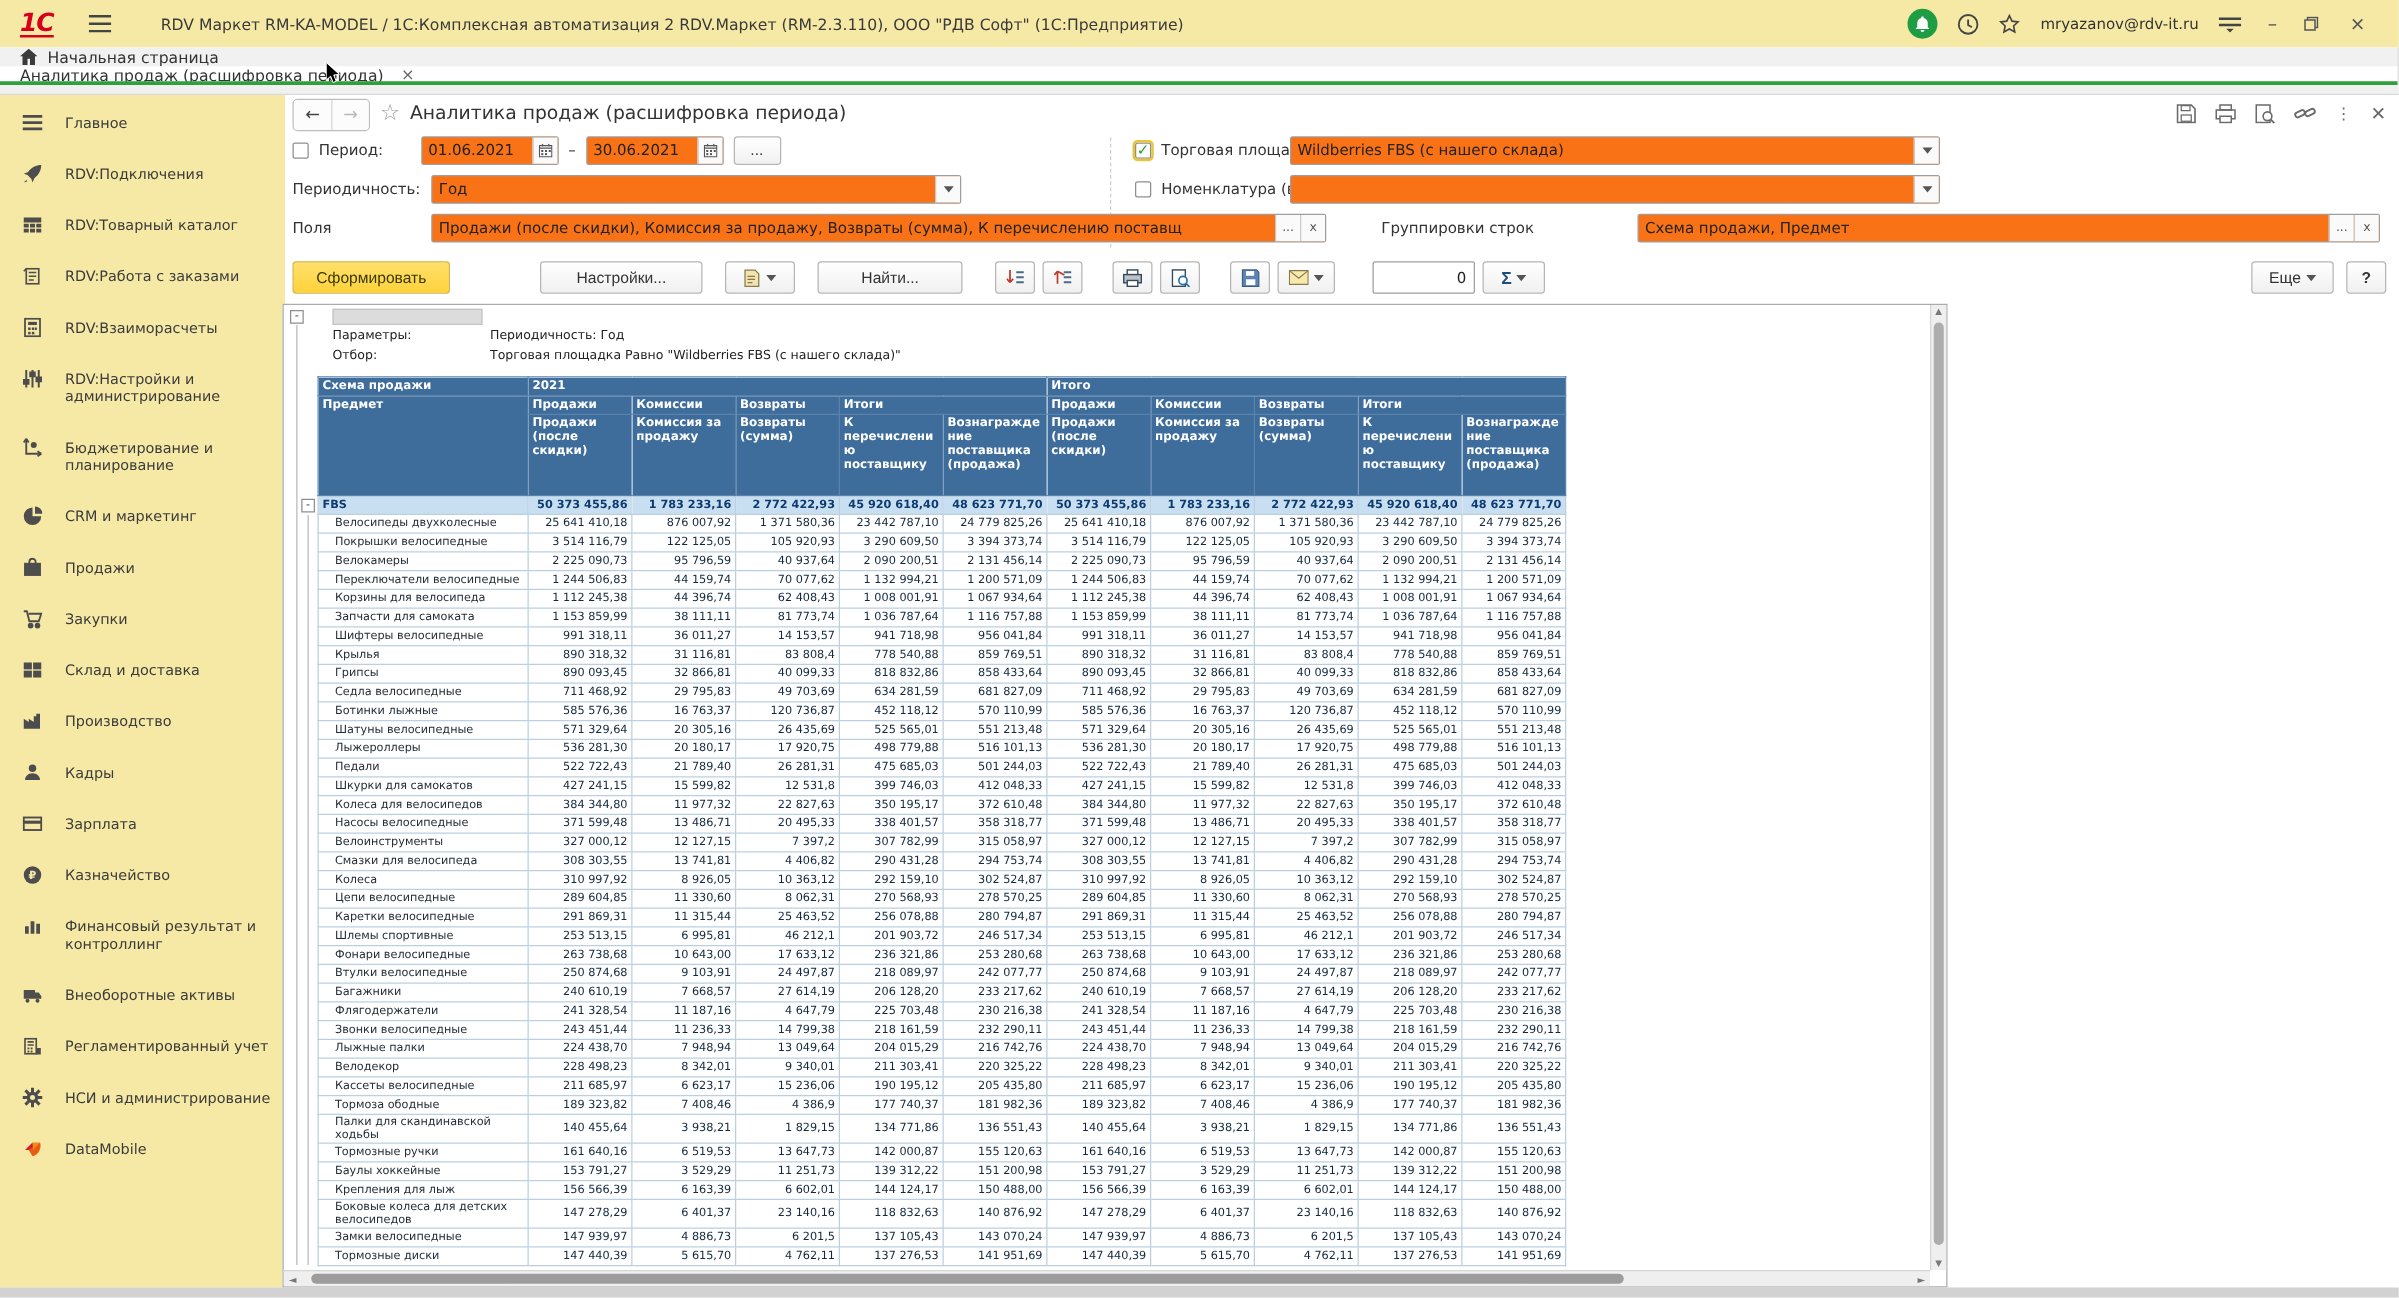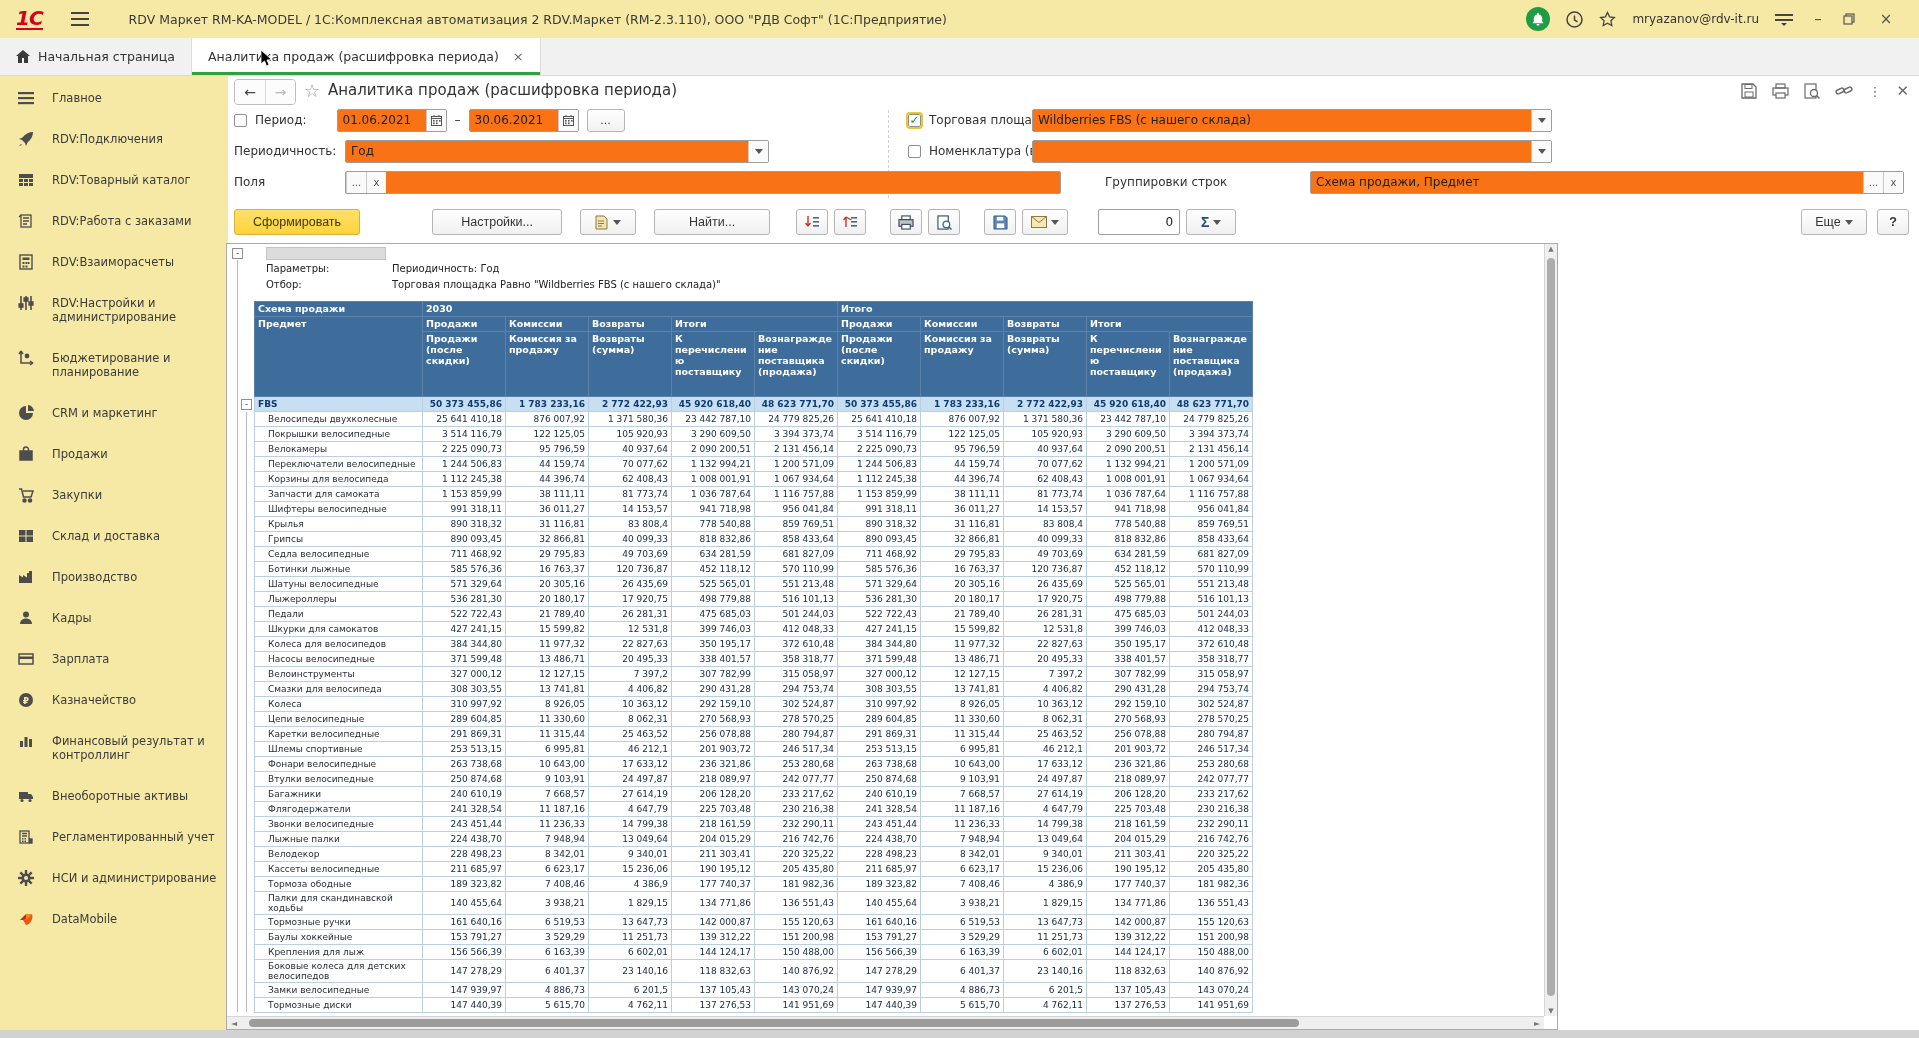--- a/index.html
+++ b/index.html
@@ -9,21 +9,21 @@
   .titlebar { position:absolute; left:0; top:0; width:1919px; height:38px; background:#F6E9A6; display:flex; align-items:center; }
   .logo1c { font-weight:bold; font-style:italic; font-size:20px; color:#D6001C; margin-left:16px; letter-spacing:-1px; border-bottom:2px solid #D6001C; line-height:20px; }
   .tb-menu { margin-left:28px; }
   .tb-title { margin-left:40px; font-size:12.5px; color:#3a3a3a; }
   .tb-right { position:absolute; right:24px; top:0; height:38px; display:flex; align-items:center; gap:16px; }
   .tb-user { font-size:12px; color:#333; }
   .winbtn { font-size:15px; color:#555; width:18px; text-align:center; }
   .bellwrap { width:24px; height:24px; border-radius:50%; background:#1F9D44; display:flex; align-items:center; justify-content:center; }
 
   
-  .tabbar { position:absolute; left:0; top:38px; width:1919px; height:38px; background:#F1F1F1; border-bottom:1px solid #D9D9D9; display:flex; }
+  .tabbar { position:absolute; left:0; top:38px; width:1919px; height:38px; background:#F1F1F1; border-bottom:1px solid #D9D9D9; display:flex;flex-direction:column; }
   .tab { display:flex; align-items:center; gap:8px; padding:0 16px; font-size:12.5px; color:#333; border-right:1px solid #DDD; position:relative; }
   .tab.active { background:#FFF; }
   .tab.active::after { content:""; position:absolute; left:0; right:0; bottom:0; height:3px; background:#2FA03C; }
   .tab .x { color:#666; font-size:13px; margin-left:6px; }
 
   
   .app { position:absolute; left:0; top:76px; width:1919px; height:954px; display:flex; }
   .sidebar { width:228px; height:954px; background:#F6E9A6; overflow:hidden; padding-top:4px; flex:none; }
   .sb-item { position:relative; padding:11px 0 11px 52px; margin-bottom:5px; font-size:11.5px; line-height:14px; color:#3b3b3b; cursor:default; }
   .sb-item svg { position:absolute; left:18px; top:10px; }
@@ -427,20 +427,21 @@
           <input value="" style="">
           <span class="ibtn">
               <span class="caret"></span>
             </span>
         </span>
       </div>
 
       <div class="frow" style="left:6px; top:64px; gap:8px;">
         <span>Поля</span>
         <span class="ibox" style="width:716px; position:absolute; left:111px;">
+          <input value="Продажи (после скидки), Комиссия за продажу, Возвраты (сумма), К перечислению поставщ" style="">
           <span class="ibtn" style="font-size:10px;">...</span>
           <span class="ibtn" style="font-size:10px;">x</span>
         </span>
       </div>
 
       <div class="frow" style="left:877px; top:64px; gap:8px;">
         <span>Группировки строк</span>
         <span class="ibox" style="width:594px; position:absolute; left:205px;">
           <input value="Схема продажи, Предмет" style="">
           <span class="ibtn" style="font-size:10px;">...</span>
@@ -554,21 +555,21 @@
             <col style="width:83px">
             <col style="width:83px">
             <col style="width:83px">
             <col style="width:83px">
             <col style="width:83px">
             <col style="width:83px">
           </colgroup>
         <thead>
           <tr class="hA">
             <td class="h">Схема продажи</td>
-            <td class="h" colspan="5">2030</td>
+            <td class="h" colspan="5">2021</td>
             <td class="h" colspan="5">Итого</td>
           </tr>
           <tr class="hB" id="rowB">
             <td class="h" rowspan="2">Предмет</td>
           <td class="h">Продажи</td>
               <td class="h">Комиссии</td>
               <td class="h">Возвраты</td>
               <td class="h" colspan="2">Итоги</td>
               <td class="h">Продажи</td>
               <td class="h">Комиссии</td>

